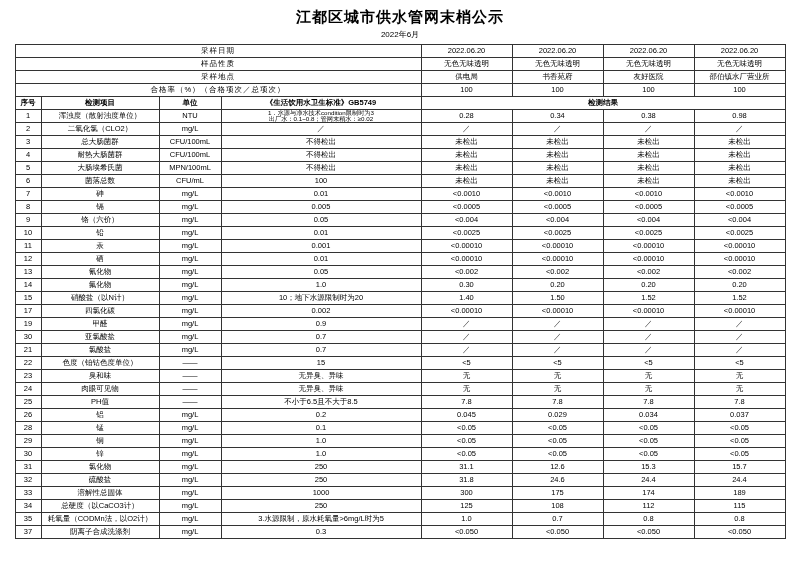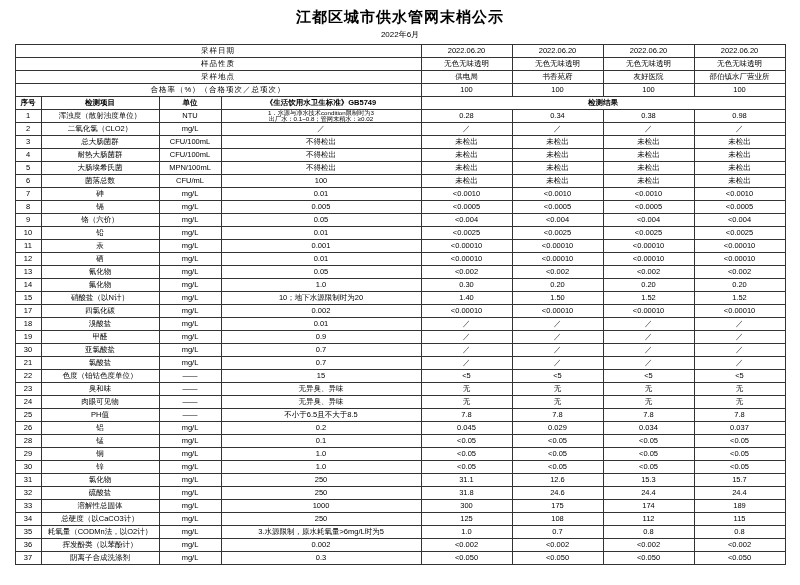--- a/index.html
+++ b/index.html
@@ -298,30 +298,20 @@
           <td class="row-seq">17</td>
           <td class="item-name">四氯化碳</td>
           <td class="num">mg/L</td>
           <td class="std-center">0.002</td>
           <td class="num">&lt;0.00010</td>
           <td class="num">&lt;0.00010</td>
           <td class="num">&lt;0.00010</td>
           <td class="num">&lt;0.00010</td>
         </tr>
         <tr>
-          <td class="row-seq">18</td>
-          <td class="item-name">溴酸盐</td>
-          <td class="num">mg/L</td>
-          <td class="std-center">0.01</td>
-          <td class="num">／</td>
-          <td class="num">／</td>
-          <td class="num">／</td>
-          <td class="num">／</td>
-        </tr>
-        <tr>
           <td class="row-seq">19</td>
           <td class="item-name">甲醛</td>
           <td class="num">mg/L</td>
           <td class="std-center">0.9</td>
           <td class="num">／</td>
           <td class="num">／</td>
           <td class="num">／</td>
           <td class="num">／</td>
         </tr>
         <tr>
@@ -468,30 +458,20 @@
           <td class="row-seq">35</td>
           <td class="item-name">耗氧量（CODMn法，以O2计）</td>
           <td class="num">mg/L</td>
           <td class="std-center">3.水源限制，原水耗氧量&gt;6mg/L时为5</td>
           <td class="num">1.0</td>
           <td class="num">0.7</td>
           <td class="num">0.8</td>
           <td class="num">0.8</td>
         </tr>
         <tr>
-          <td class="row-seq">36</td>
-          <td class="item-name">挥发酚类（以苯酚计）</td>
-          <td class="num">mg/L</td>
-          <td class="std-center">0.002</td>
-          <td class="num">&lt;0.002</td>
-          <td class="num">&lt;0.002</td>
-          <td class="num">&lt;0.002</td>
-          <td class="num">&lt;0.002</td>
-        </tr>
-        <tr>
           <td class="row-seq">37</td>
           <td class="item-name">阴离子合成洗涤剂</td>
           <td class="num">mg/L</td>
           <td class="std-center">0.3</td>
           <td class="num">&lt;0.050</td>
           <td class="num">&lt;0.050</td>
           <td class="num">&lt;0.050</td>
           <td class="num">&lt;0.050</td>
         </tr>
       </tbody>

